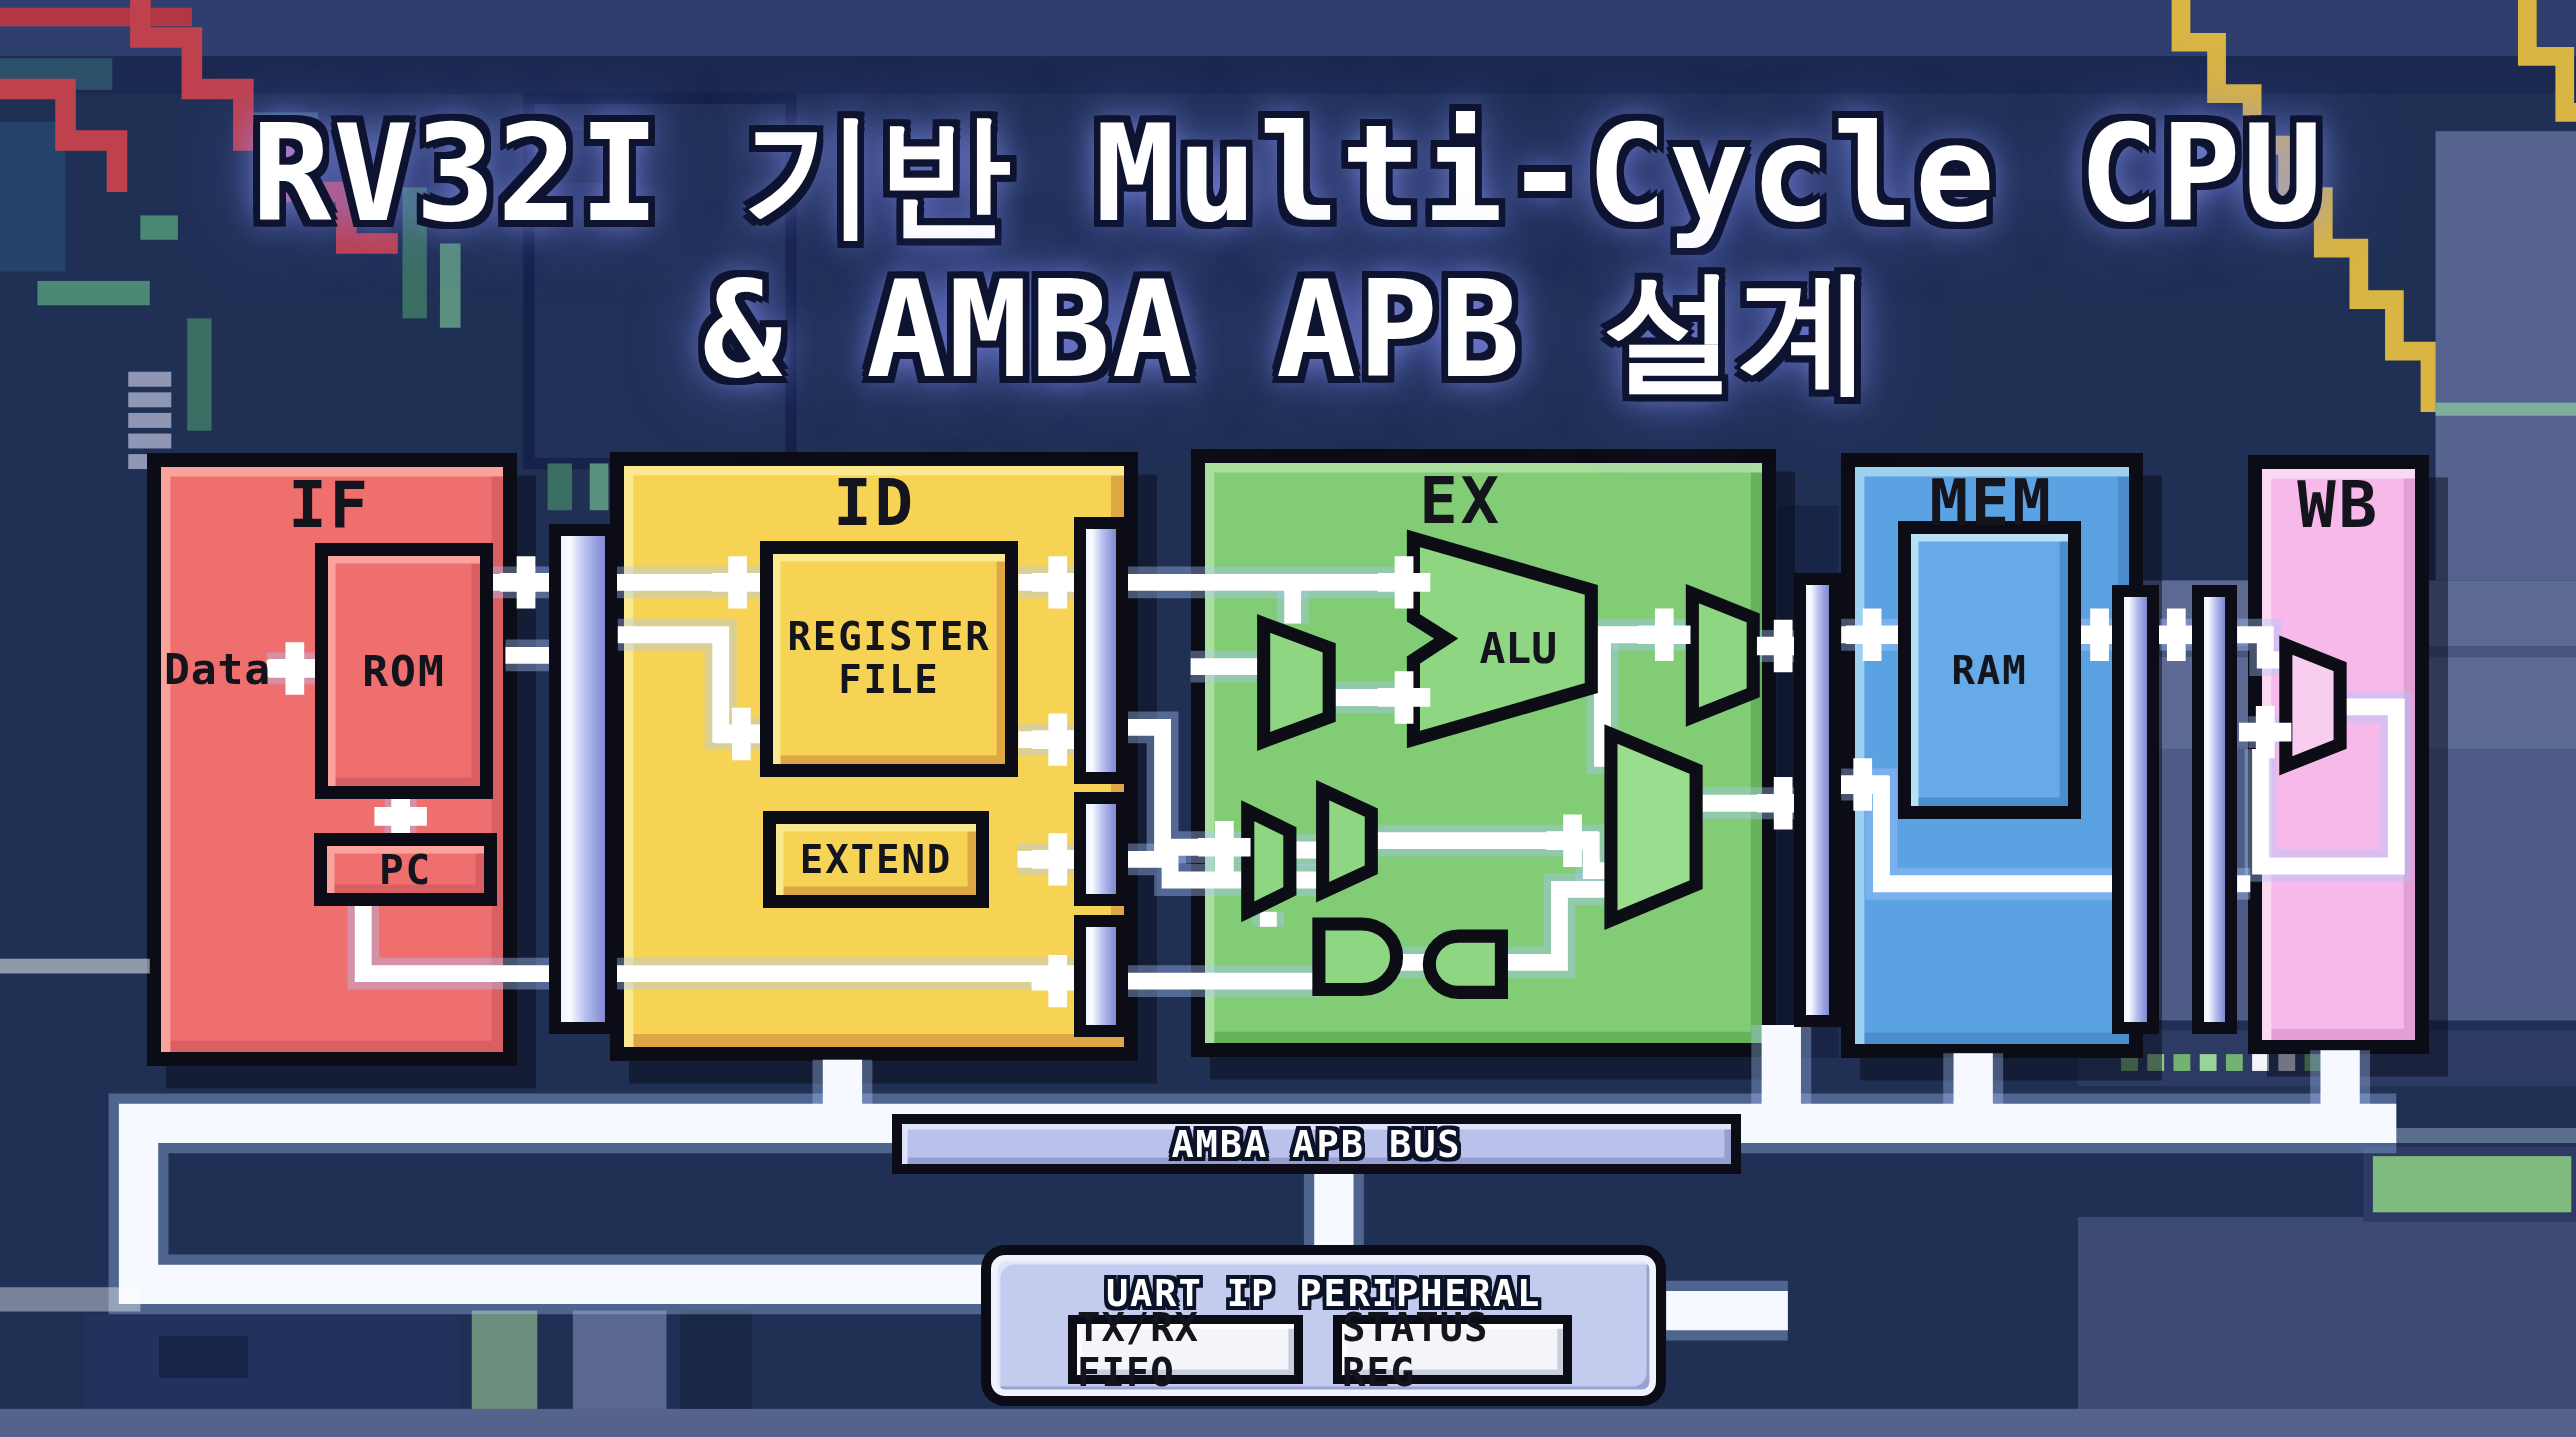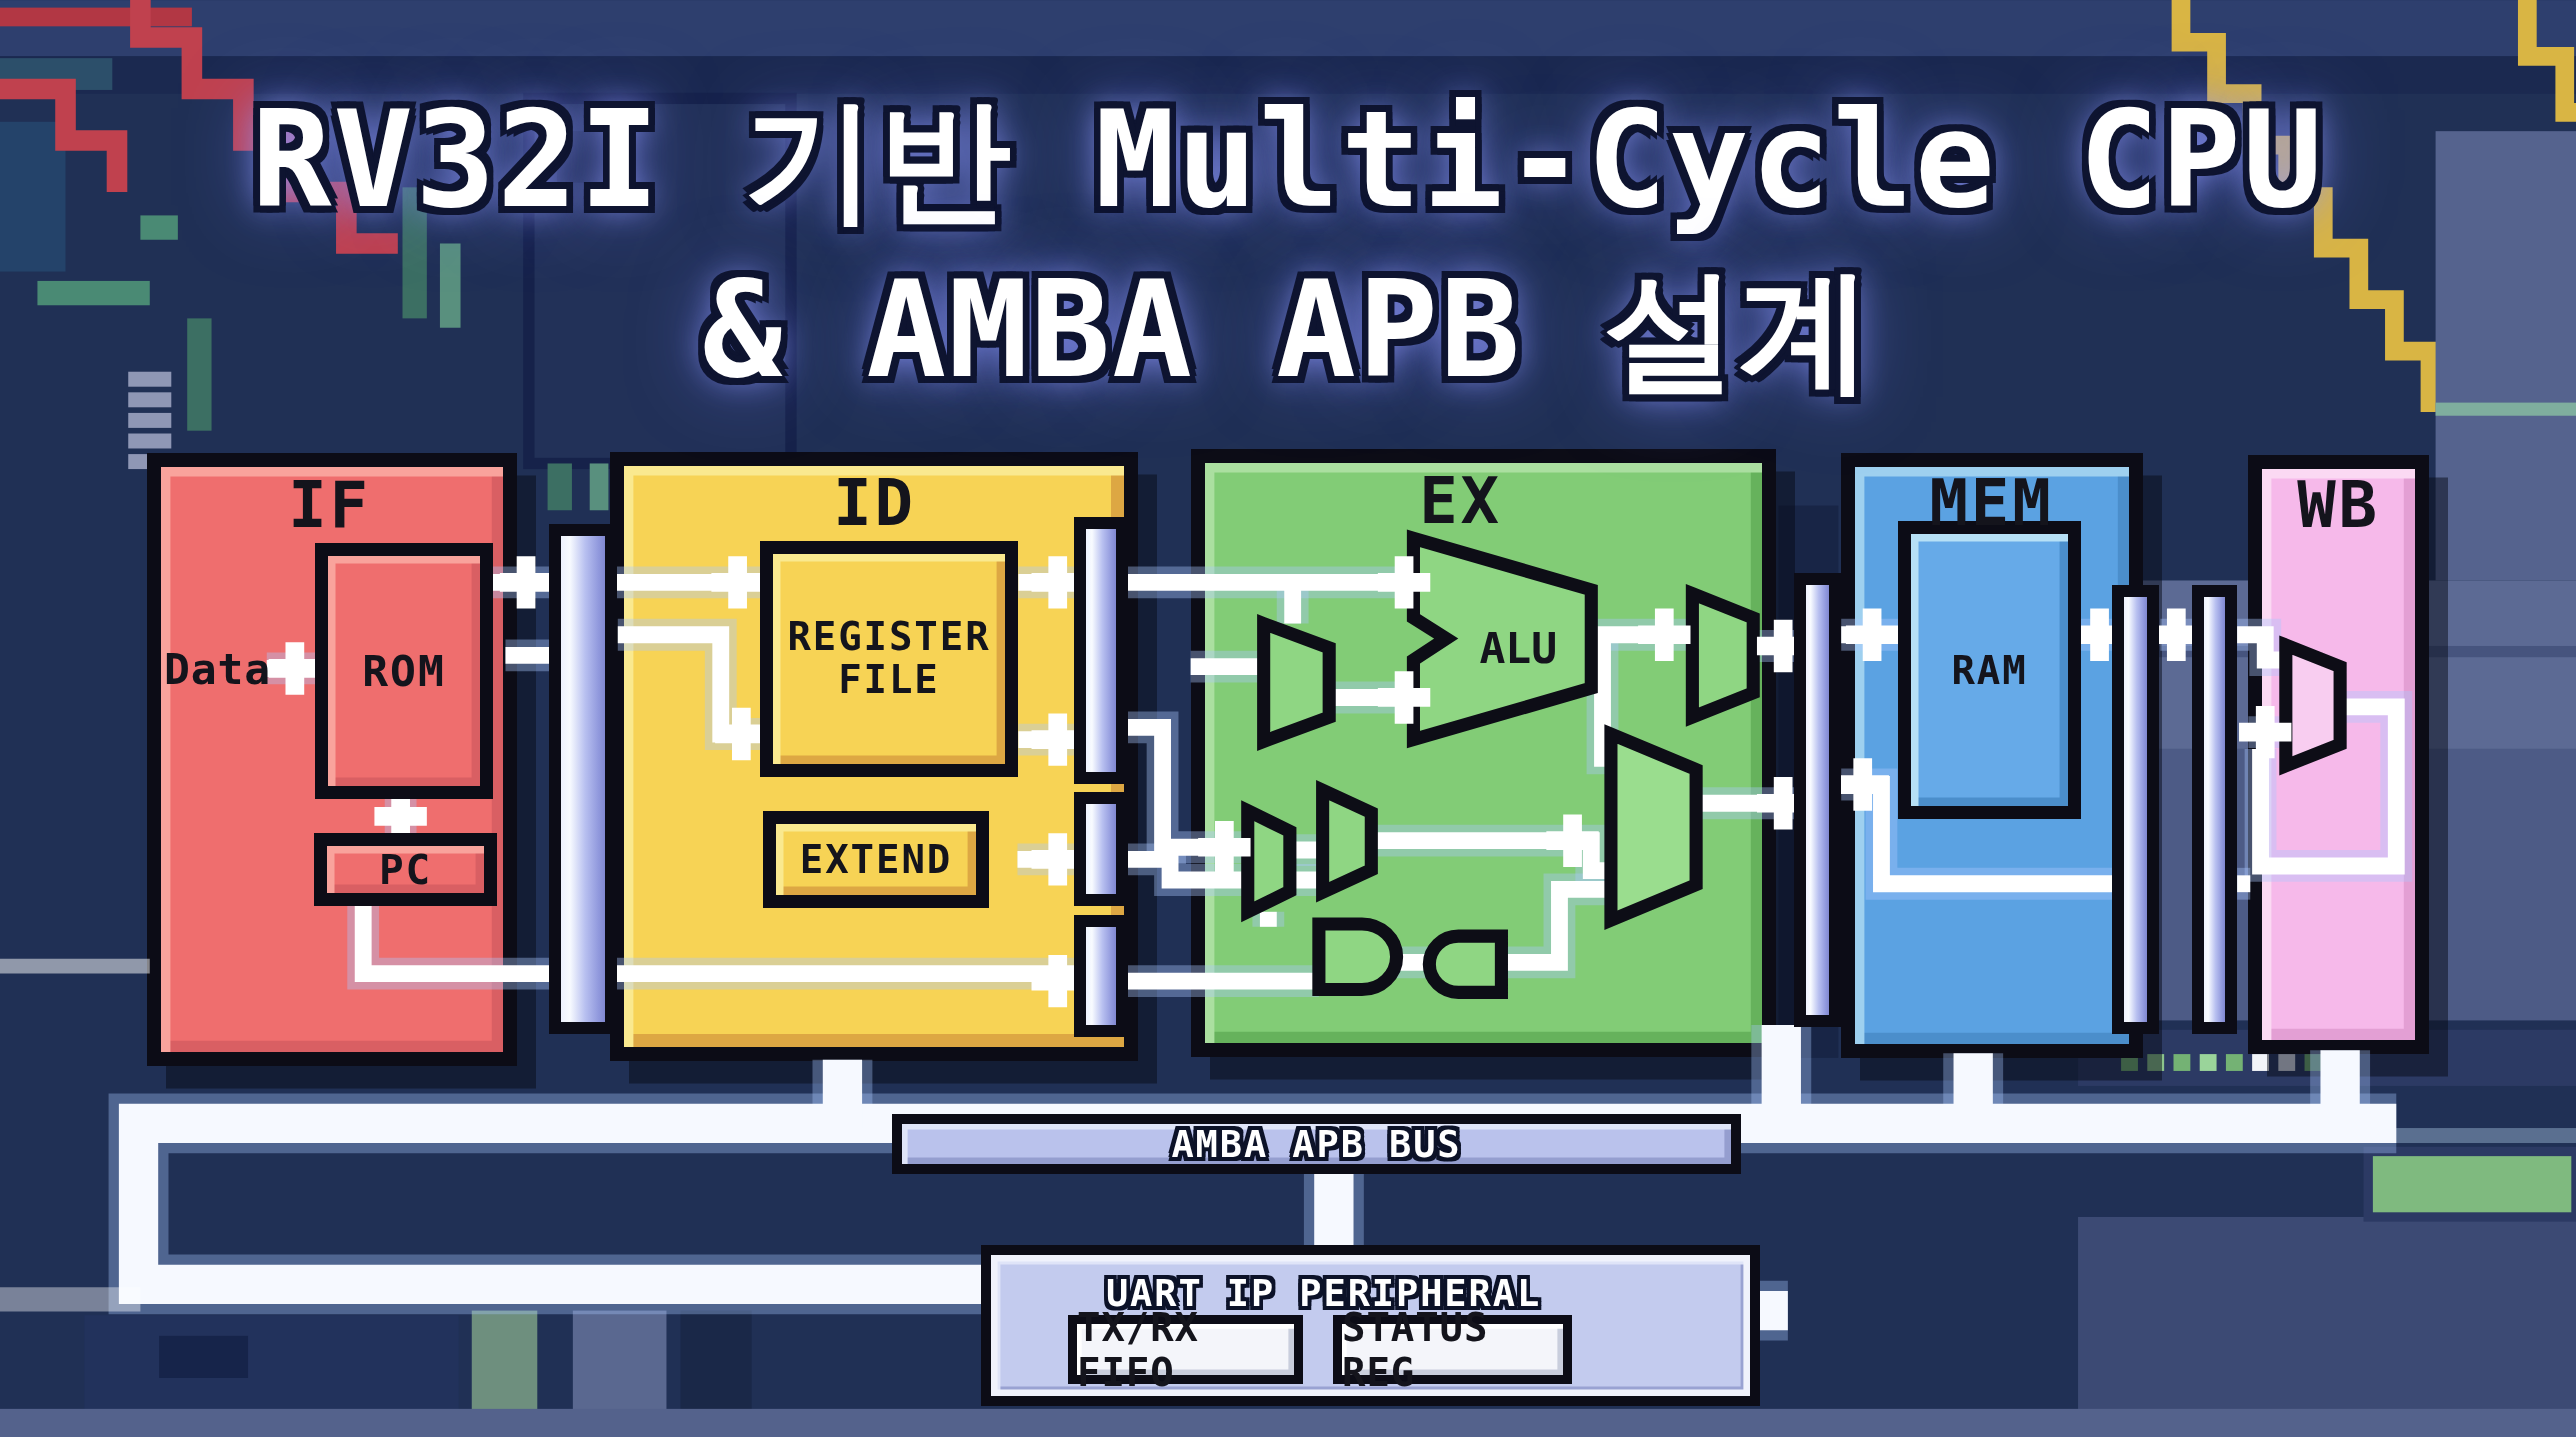--- a/index.html
+++ b/index.html
@@ -253,27 +253,27 @@
   <div class="stage-label" style="left:781px;top:466px;width:187px;">ID</div>
   <div class="stage-label" style="left:1367px;top:464px;width:187px;">EX</div>
   <div class="stage-label" style="left:1898px;top:466px;width:187px;">MEM</div>
   <div class="stage-label" style="left:2245px;top:468px;width:187px;">WB</div>
   <div class="small-label" style="left:164px;top:644px;width:108px;font-size:43px;letter-spacing:0.9px;">Data</div>
 
   <div class="busbar" style="left:892px;top:1114px;width:849px;height:60px;">
     <span class="white-outline" style="font-size:37px;">AMBA APB BUS</span>
   </div>
 
-  <div class="uartbox" style="left:981px;top:1245px;width:779px;height:161px;">
+  <div class="uartbox" style="left:981px;top:1245px;width:685px;height:161px;border-radius:24px;">
     <div class="abs white-outline" style="left:0;top:17px;width:665px;text-align:center;font-size:37px;">UART IP PERIPHERAL</div>
   </div>
   <div class="uart-inner" style="left:1068px;top:1315px;width:235px;height:69px;">
     <span>TX/RX FIFO</span>
   </div>
   <div class="uart-inner" style="left:1333px;top:1315px;width:239px;height:69px;">
     <span>STATUS REG</span>
   </div>
 
-  <div class="title-line" style="top:72px;">RV32I 기반 Multi-Cycle CPU</div>
+  <div class="title-line" style="top:86px;">RV32I 기반 Multi-Cycle CPU</div>
   <div class="title-line" style="top:242px;">&amp; AMBA APB 설계</div>
 
 </div>
 
 
 </body></html>

